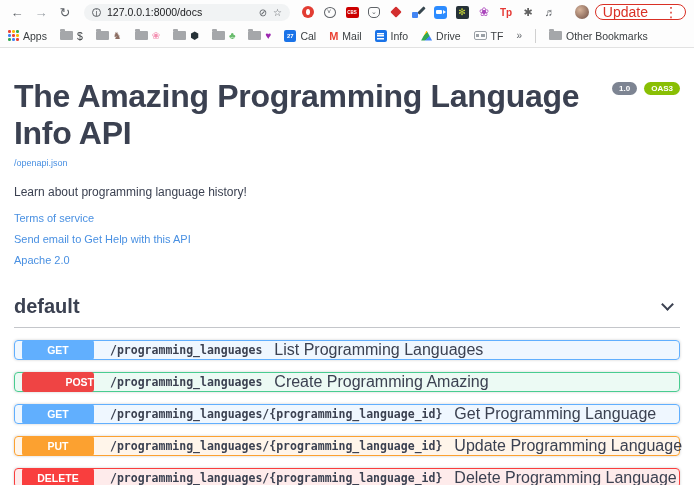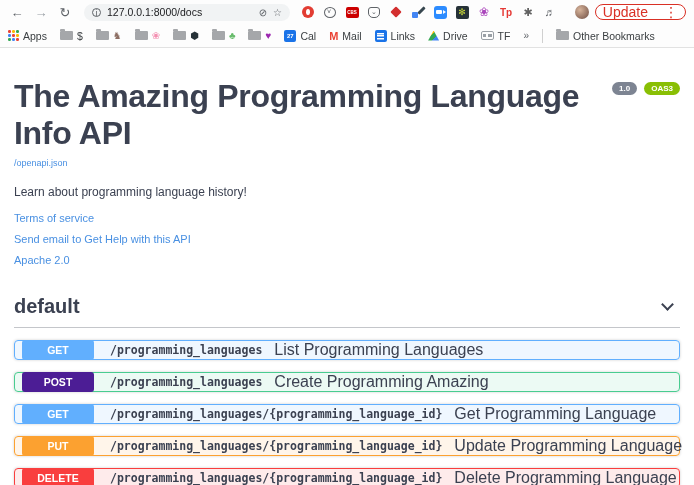--- a/index.html
+++ b/index.html
@@ -208,21 +208,21 @@
   <div class="bm">
     <span class="ic-cal">27</span>
     <span>Cal</span>
   </div>
   <div class="bm">
     <span class="ic-gmail">M</span>
     <span>Mail</span>
   </div>
   <div class="bm">
     <span class="ic-links"></span>
-    <span>Links</span>
+    <span>Info</span>
   </div>
   <div class="bm">
     <span class="ic-drive"></span>
     <span>Drive</span>
   </div>
   <div class="bm">
     <span class="ic-tf"></span>
     <span>TF</span>
   </div>
   <span class="overflow-chev">»</span>
@@ -255,21 +255,21 @@
     <span class="chev"></span>
   </div>
 
   <div class="op" style="background-color: rgba(97, 175, 254, 0.1); border-color: rgb(97, 175, 254);">
     <button class="method" style="background-color: rgb(97, 175, 254);">GET</button>
     <span class="path">/programming_languages</span>
     <span class="summary">List Programming Languages</span>
   </div>
 
   <div class="op" style="background-color: rgba(73, 204, 144, 0.1); border-color: rgb(73, 204, 144);">
-    <button class="method" style="background-color: #4c1d95;">POST</button>
+    <button class="method" style="background-color: #ef4444; text-align: right;">POST</button>
     <span class="path">/programming_languages</span>
     <span class="summary">Create Programming Amazing</span>
   </div>
 
   <div class="op" style="background-color: rgba(97, 175, 254, 0.1); border-color: rgb(97, 175, 254);">
     <button class="method" style="background-color: rgb(97, 175, 254);">GET</button>
     <span class="path">/programming_languages/{programming_language_id}</span>
     <span class="summary">Get Programming Language</span>
   </div>
 

